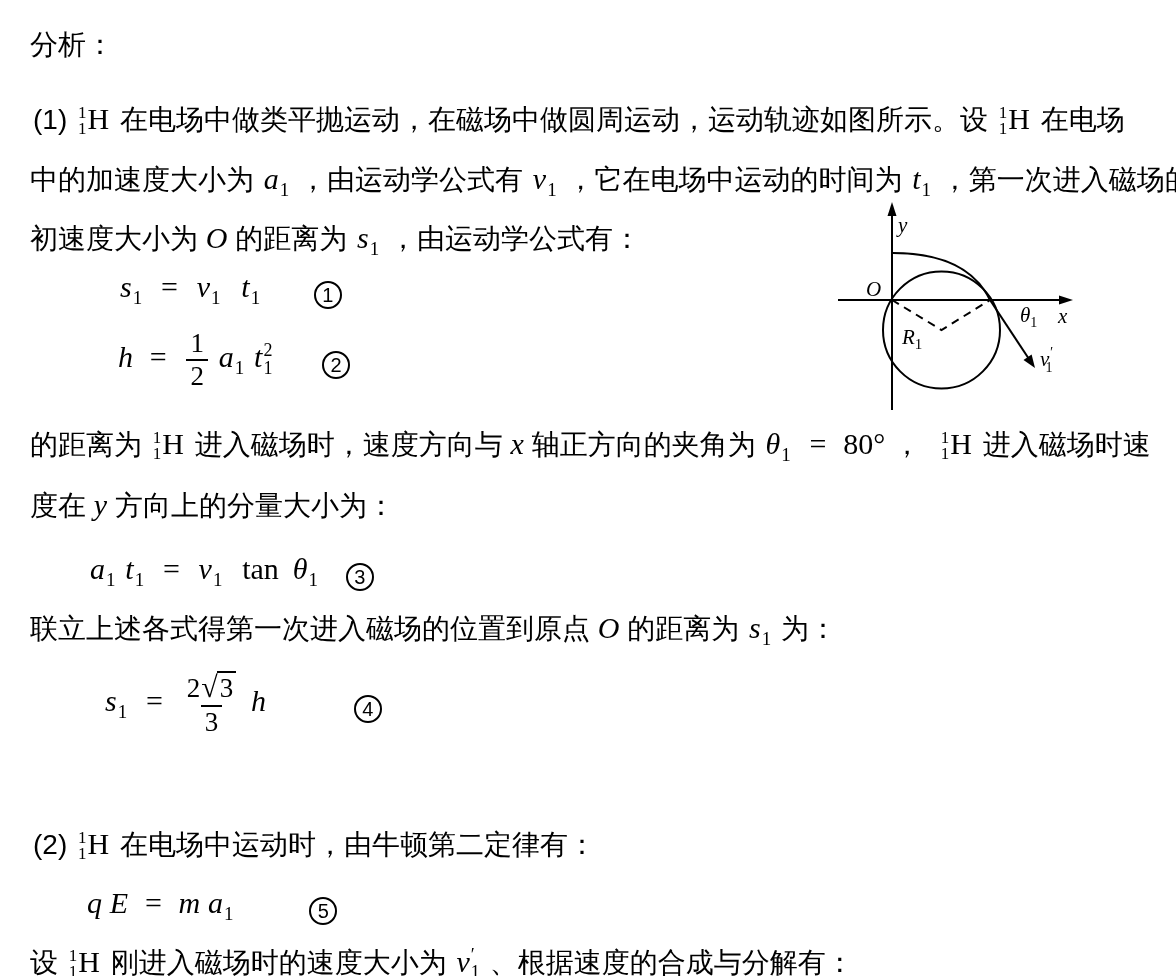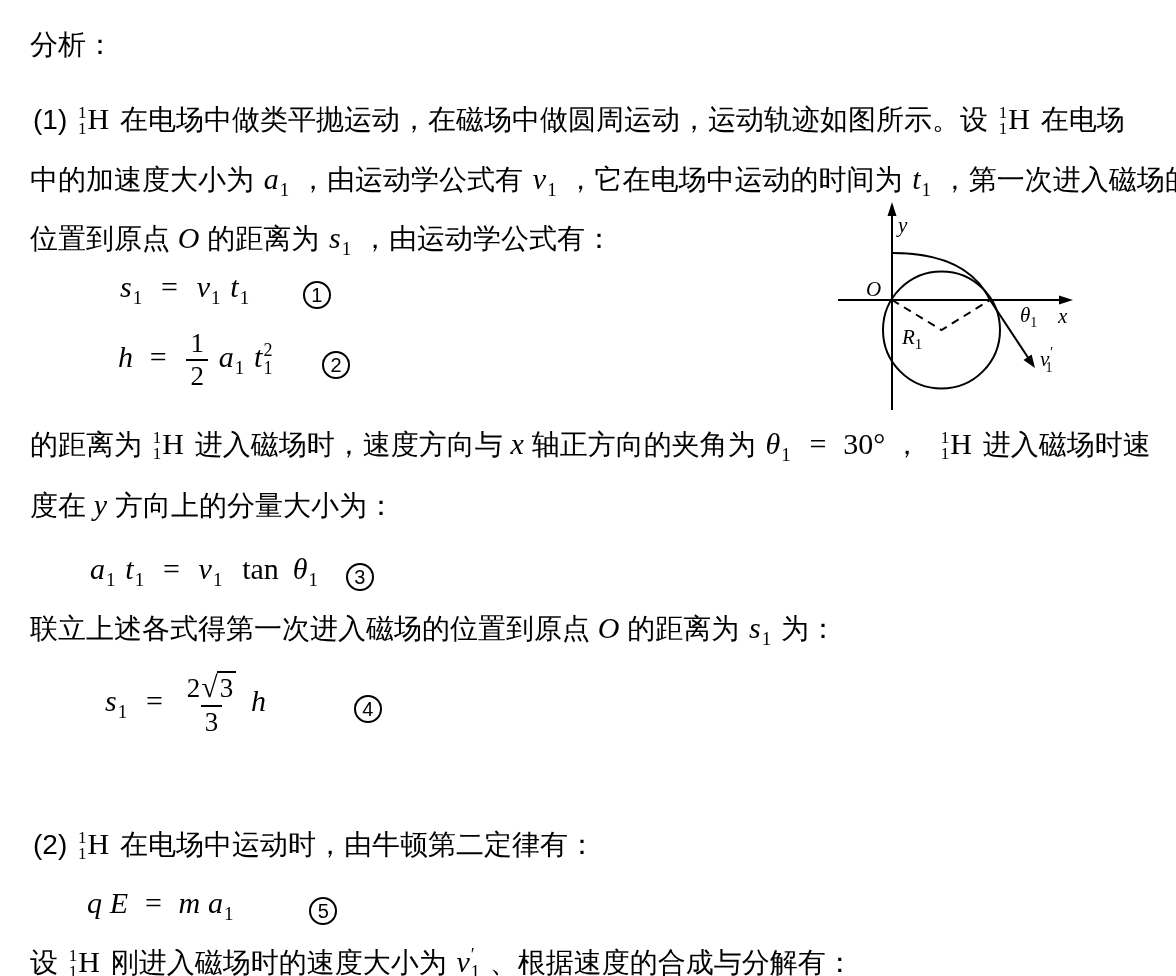--- a/index.html
+++ b/index.html
@@ -54,32 +54,32 @@
     <span class="cn">中的加速度大小为 </span>
     <span class="mvar"><span class="mi">a</span><span class="sb">1</span></span>
     <span class="cn">，由运动学公式有 </span>
     <span class="mvar"><span class="mi">v</span><span class="sb">1</span></span>
     <span class="cn">，它在电场中运动的时间为 </span>
     <span class="mvar"><span class="mi">t</span><span class="sb">1</span></span>
     <span class="cn">，第一次进入磁场的</span>
   </div>
 
   <div class="line" style="top:223px;left:30px">
-    <span class="cn">位置到原点 </span>
+    <span class="cn">初速度大小为 </span>
     <span class="mi">O</span>
     <span class="cn"> 的距离为 </span>
     <span class="mvar"><span class="mi">s</span><span class="sb">1</span></span>
     <span class="cn">，由运动学公式有：</span>
   </div>
 
   <div class="line" style="top:272px;left:118px">
     <span class="mvar"><span class="mi">s</span><span class="sb">1</span></span>
     <span class="mr eq">=</span>
     <span class="mvar"><span class="mi">v</span><span class="sb">1</span></span>
-    <span class="mvar" style="margin-left:0"><span class="mi">t</span><span class="sb">1</span></span>
+    <span class="mvar" style="margin-left:11px"><span class="mi">t</span><span class="sb">1</span></span>
     <span class="badge" style="margin-left:44px">1</span>
   </div>
 
   <div class="line" style="top:328px;left:118px">
     <span class="mi">h</span>
     <span class="mr eq">=</span>
     <span class="frac">
         <span class="fnum">1</span>
         <span class="fden">2</span>
       </span>
@@ -113,21 +113,21 @@
     <span class="cn">的距离为 </span>
     <span class="iso"><span class="iso-nums">
           <span>1</span>
           <span>1</span>
         </span><span class="iso-sym">H</span></span>
     <span class="cn"> 进入磁场时，速度方向与 </span>
     <span class="mi">x</span>
     <span class="cn"> 轴正方向的夹角为 </span>
     <span class="mvar"><span class="mi">θ</span><span class="sb">1</span></span>
     <span class="mr eq">=</span>
-    <span class="mr">30°</span>
+    <span class="mr">80°</span>
     <span class="cn">，</span>
     <span class="iso iso-gap"><span class="iso-nums">
           <span>1</span>
           <span>1</span>
         </span><span class="iso-sym">H</span></span>
     <span class="cn"> 进入磁场时速</span>
   </div>
 
   <div class="line" style="top:490px;left:30px">
     <span class="cn">度在 </span>

